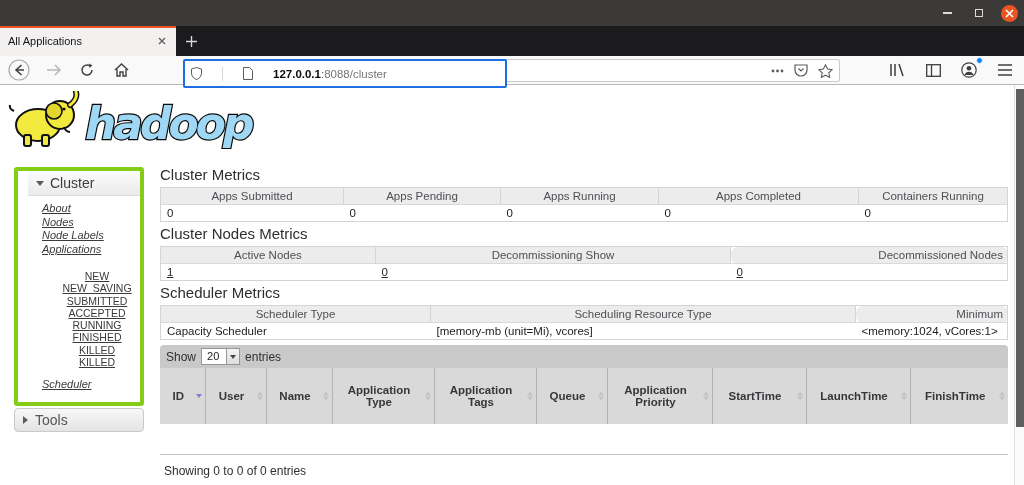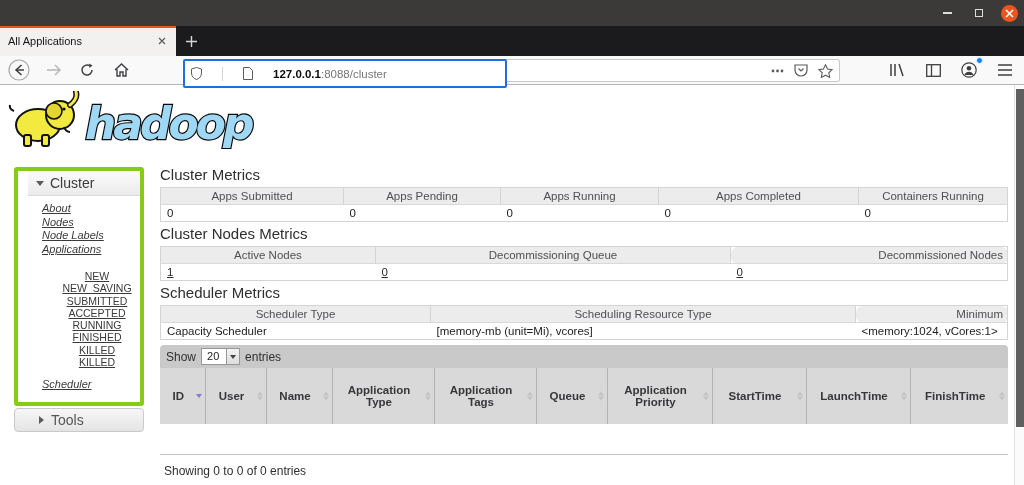--- a/index.html
+++ b/index.html
@@ -69,21 +69,21 @@
   .tri-down { width:0; height:0; border-left:4px solid transparent; border-right:4px solid transparent;
     border-top:5px solid #5c5c5c; }
   .tri-right { width:0; height:0; border-top:4px solid transparent; border-bottom:4px solid transparent;
     border-left:5px solid #5c5c5c; }
   .nav-links { padding:6px 0 8px 14px; }
   .nav-links a { display:block; font-size:11px; color:#3a3a3a; text-decoration:underline; line-height:13.5px;font-style:italic; }
   .nav-sub { padding:6px 0 2px 26px;text-align:center; }
   .nav-sub a { display:block; font-size:10.5px; color:#3a3a3a; text-decoration:underline; line-height:12.3px; }
   .nav-sched { padding:8px 0 10px 14px; }
   .tools-bar { margin-top:2px; border:1px solid #c9c9c9; border-radius:4px;
-    background:linear-gradient(#f7f7f7,#e4e4e4); padding:3px 24px; font-size:14px;
+    background:linear-gradient(#f7f7f7,#e4e4e4); padding:3px 8px; font-size:14px;
     color:#565656; display:flex; align-items:center; gap:7px; }
 
   
   .main { position:absolute; left:160px; top:81px; width:848px; }
   .h2 { font-size:15px; color:#2e2e2e; line-height:18px; margin-bottom:3px; }
   .h2 + table { margin-bottom:3px; }
   table { border-collapse:collapse; width:848px; table-layout:fixed; }
   .mtable { border:1px solid #d4d4d4; }
   .mtable th { background:#ececec; font-weight:normal; font-size:11.5px; color:#4f4f55;
     text-align:center; padding:2px 4px; border-right:1px solid #d4d4d4; height:17px; }
@@ -329,21 +329,21 @@
       <div class="h2">Cluster Nodes Metrics</div>
       <table class="mtable">
         <colgroup>
             <col style="width:215px">
             <col style="width:355px">
             <col>
           </colgroup>
         <thead>
             <tr>
           <th>Active Nodes</th>
-          <th>Decommissioning Queue</th>
+          <th>Decommissioning Show</th>
           <th class="alignr">Decommissioned Nodes</th>
         </tr>
           </thead>
         <tbody>
             <tr>
           <td><a href="#">1</a></td>
           <td><a href="#">0</a></td>
           <td><a href="#">0</a></td>
         </tr>
           </tbody>

